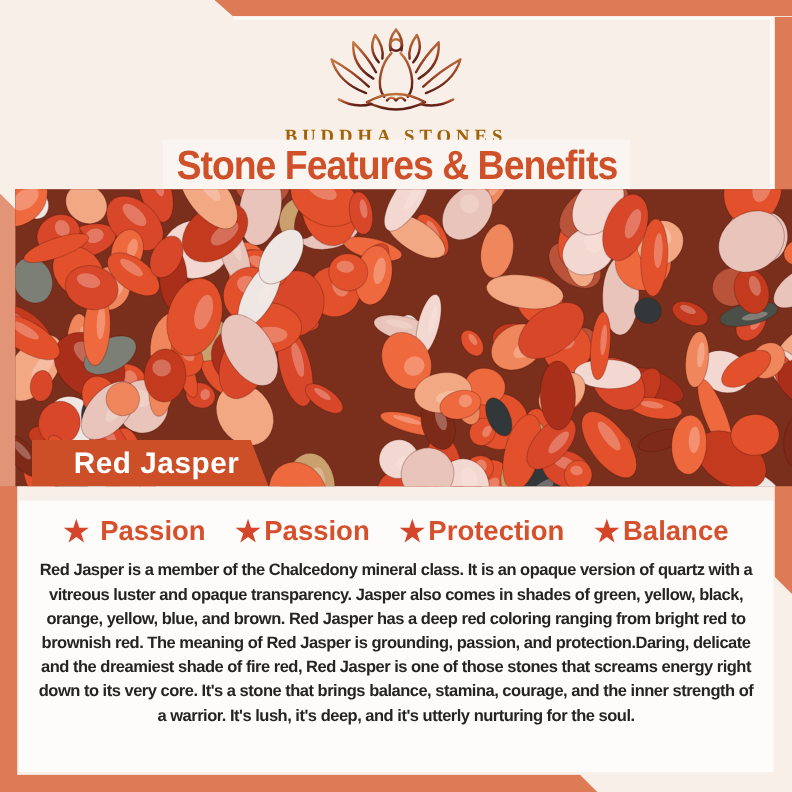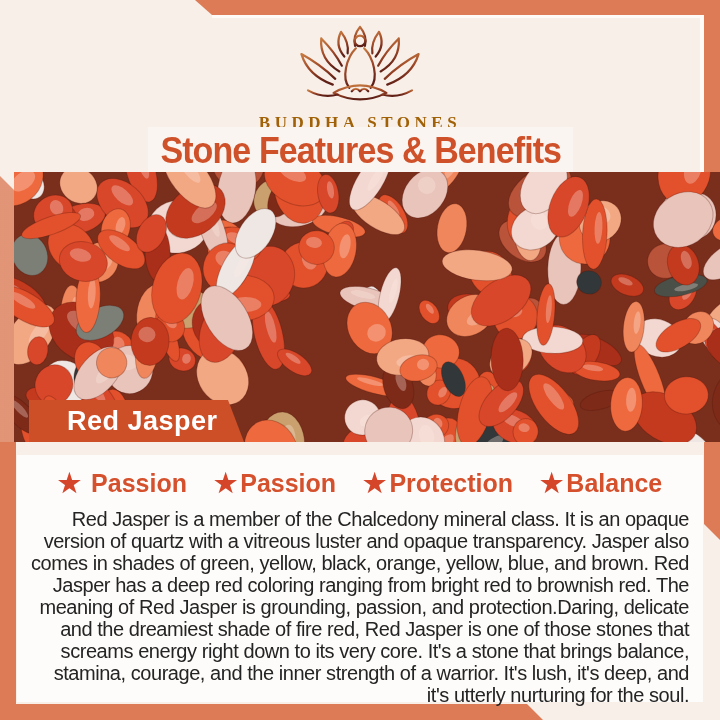--- a/index.html
+++ b/index.html
@@ -57,22 +57,22 @@
     background:#fefcfa;
   }
   .benefits-row{
     margin-top:13px; display:flex; justify-content:center; align-items:center;
     column-gap:27px; color:#d5502c; font-weight:bold; font-size:25px;
   }
   .benefit{display:flex; align-items:center; white-space:nowrap;}
   .benefit .star{font-size:26px; margin-right:3px; color:#d5452a;}
   .benefit:first-child .star{margin-right:10px;}
   .description{
-    margin:9px 14px 0 14px; color:#242424; font-weight:normal;
-    font-size:20px; line-height:22px; letter-spacing:-0.45px; text-align:right;
+    margin:9px 14px 0 14px; color:#242424; font-weight:bold;
+    font-size:15px; line-height:22px; letter-spacing:-0.45px; text-align:center;
   }
 </style>
 </head>
 <body>
 
 <div class="page">
 
   <div class="band band-top"></div>
   <div class="sep-top"></div>
   <div class="band band-right"></div>

